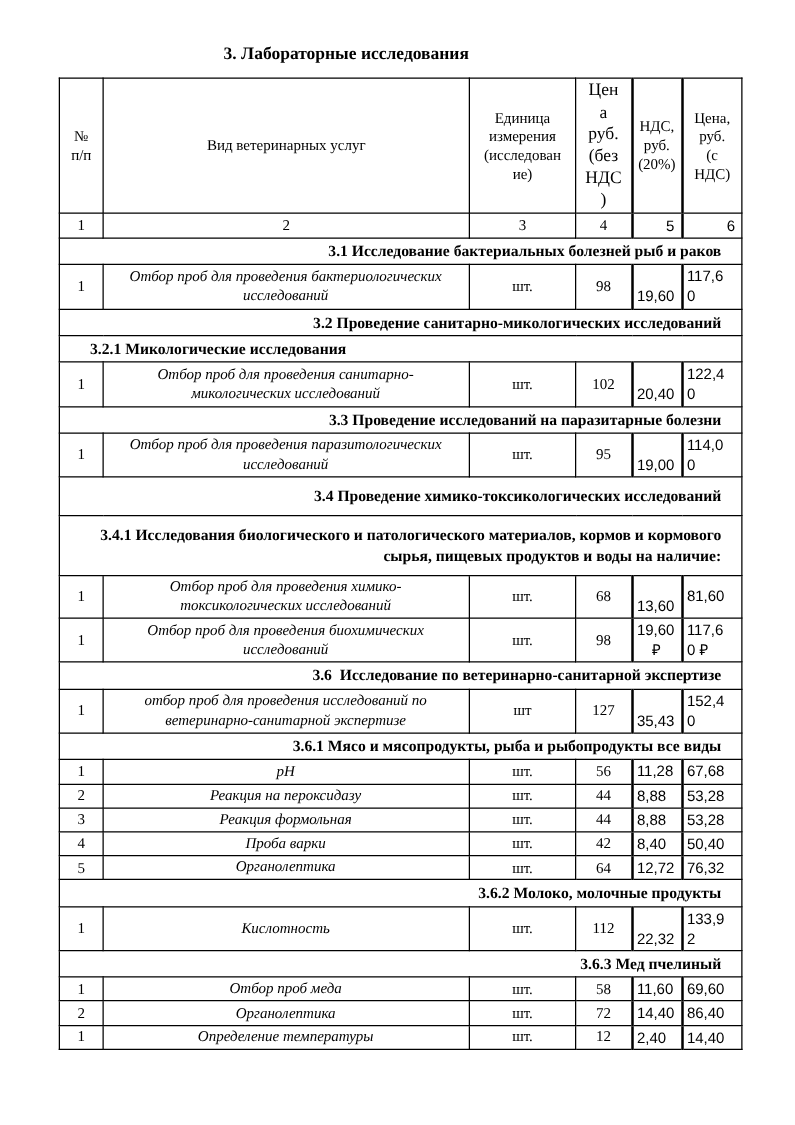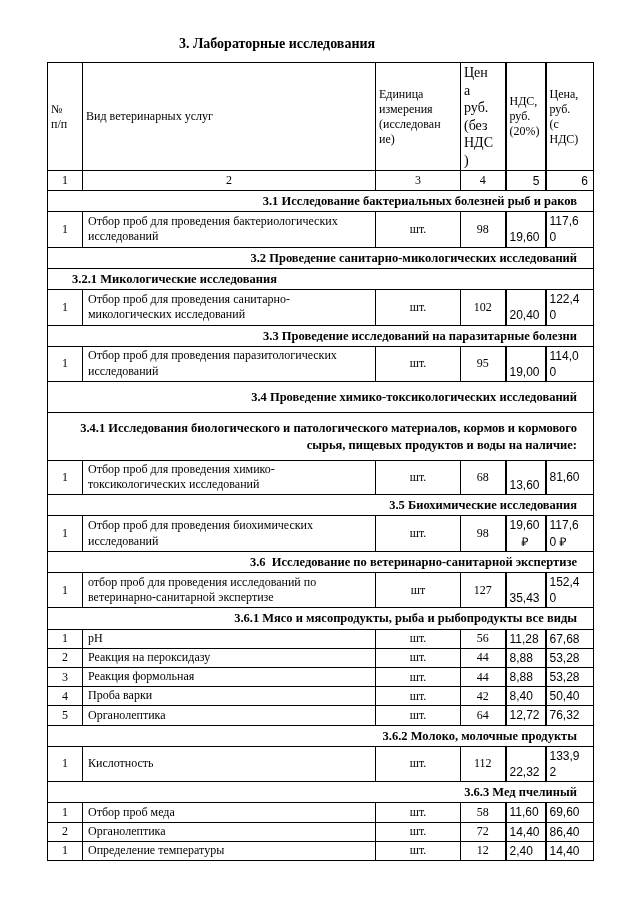--- a/index.html
+++ b/index.html
@@ -12,33 +12,33 @@
     font-weight:bold; font-size:14px;
   }
   table.price {
     margin-left:47px; width:546px;
     border-collapse:collapse; table-layout:fixed;
     font-size:12px;
   }
   .price th, .price td { border:1px solid #000; padding:1px 3px; vertical-align:middle; }
   .bL2 { border-left:2px solid #000 !important; }
   
-  th.h { font-weight:normal; text-align:left; white-space:pre-line; font-size:12px; line-height:1.25;margin-top:48px; }
+  th.h { font-weight:normal; text-align:center; white-space:pre-line; font-size:12px; line-height:1.25;margin-top:48px; }
   tr.hdr { height:100px; }
   th.h4 { font-size:14px; }
   
   tr.numrow td { height:17px; text-align:center; }
   tr.numrow td.nr { text-align:right; padding-right:5px; font-family:"Liberation Sans", sans-serif; }
   
   td.section { font-weight:bold; text-align:right; font-size:12.5px; padding:2px 16px; line-height:1.3; }
   td.section.left { text-align:left; padding-left:24px; }
   td.section.tall { padding-top:7px; padding-bottom:7px; }
   
   td.c1 { text-align:center; }
-  td.c2 { text-align:left; padding-left:5px; padding-right:6px; line-height:1.3; }
+  td.c2 { text-align:center; padding-left:5px; padding-right:6px; line-height:1.3;font-style:italic; }
   td.c3 { text-align:center; }
   td.c4 { text-align:center; }
   td.c5 { text-align:right; vertical-align:bottom; padding-right:16px;
           font-family:"Liberation Sans", sans-serif; white-space:pre-line; line-height:1.35; }
   td.c6 { text-align:left; vertical-align:middle; padding-right:4px;
           font-family:"Liberation Sans", sans-serif; white-space:pre-line; line-height:1.35;margin-left:20px; }
   tr.item { height:19px; }
 </style>
 </head>
 <body>
@@ -133,23 +133,20 @@
         <td colspan="6" class="section tall">3.4.1 Исследования биологического и патологического материалов, кормов и кормового сырья, пищевых продуктов и воды на наличие:</td>
       </tr>
       <tr class="item">
         <td class="c1">1</td>
         <td class="c2">Отбор проб для проведения химико-токсикологических исследований</td>
         <td class="c3">шт.</td>
         <td class="c4">68</td>
         <td class="c5 bL2">13,60</td>
         <td class="c6 bL2">81,60</td>
       </tr>
-      <tr>
-        <td colspan="6" class="section">3.5 Биохимические исследования</td>
-      </tr>
       <tr class="item">
         <td class="c1">1</td>
         <td class="c2">Отбор проб для проведения биохимических исследований</td>
         <td class="c3">шт.</td>
         <td class="c4">98</td>
         <td class="c5 bL2">19,60
 ₽</td>
         <td class="c6 bL2">117,6
 0 ₽</td>
       </tr>

